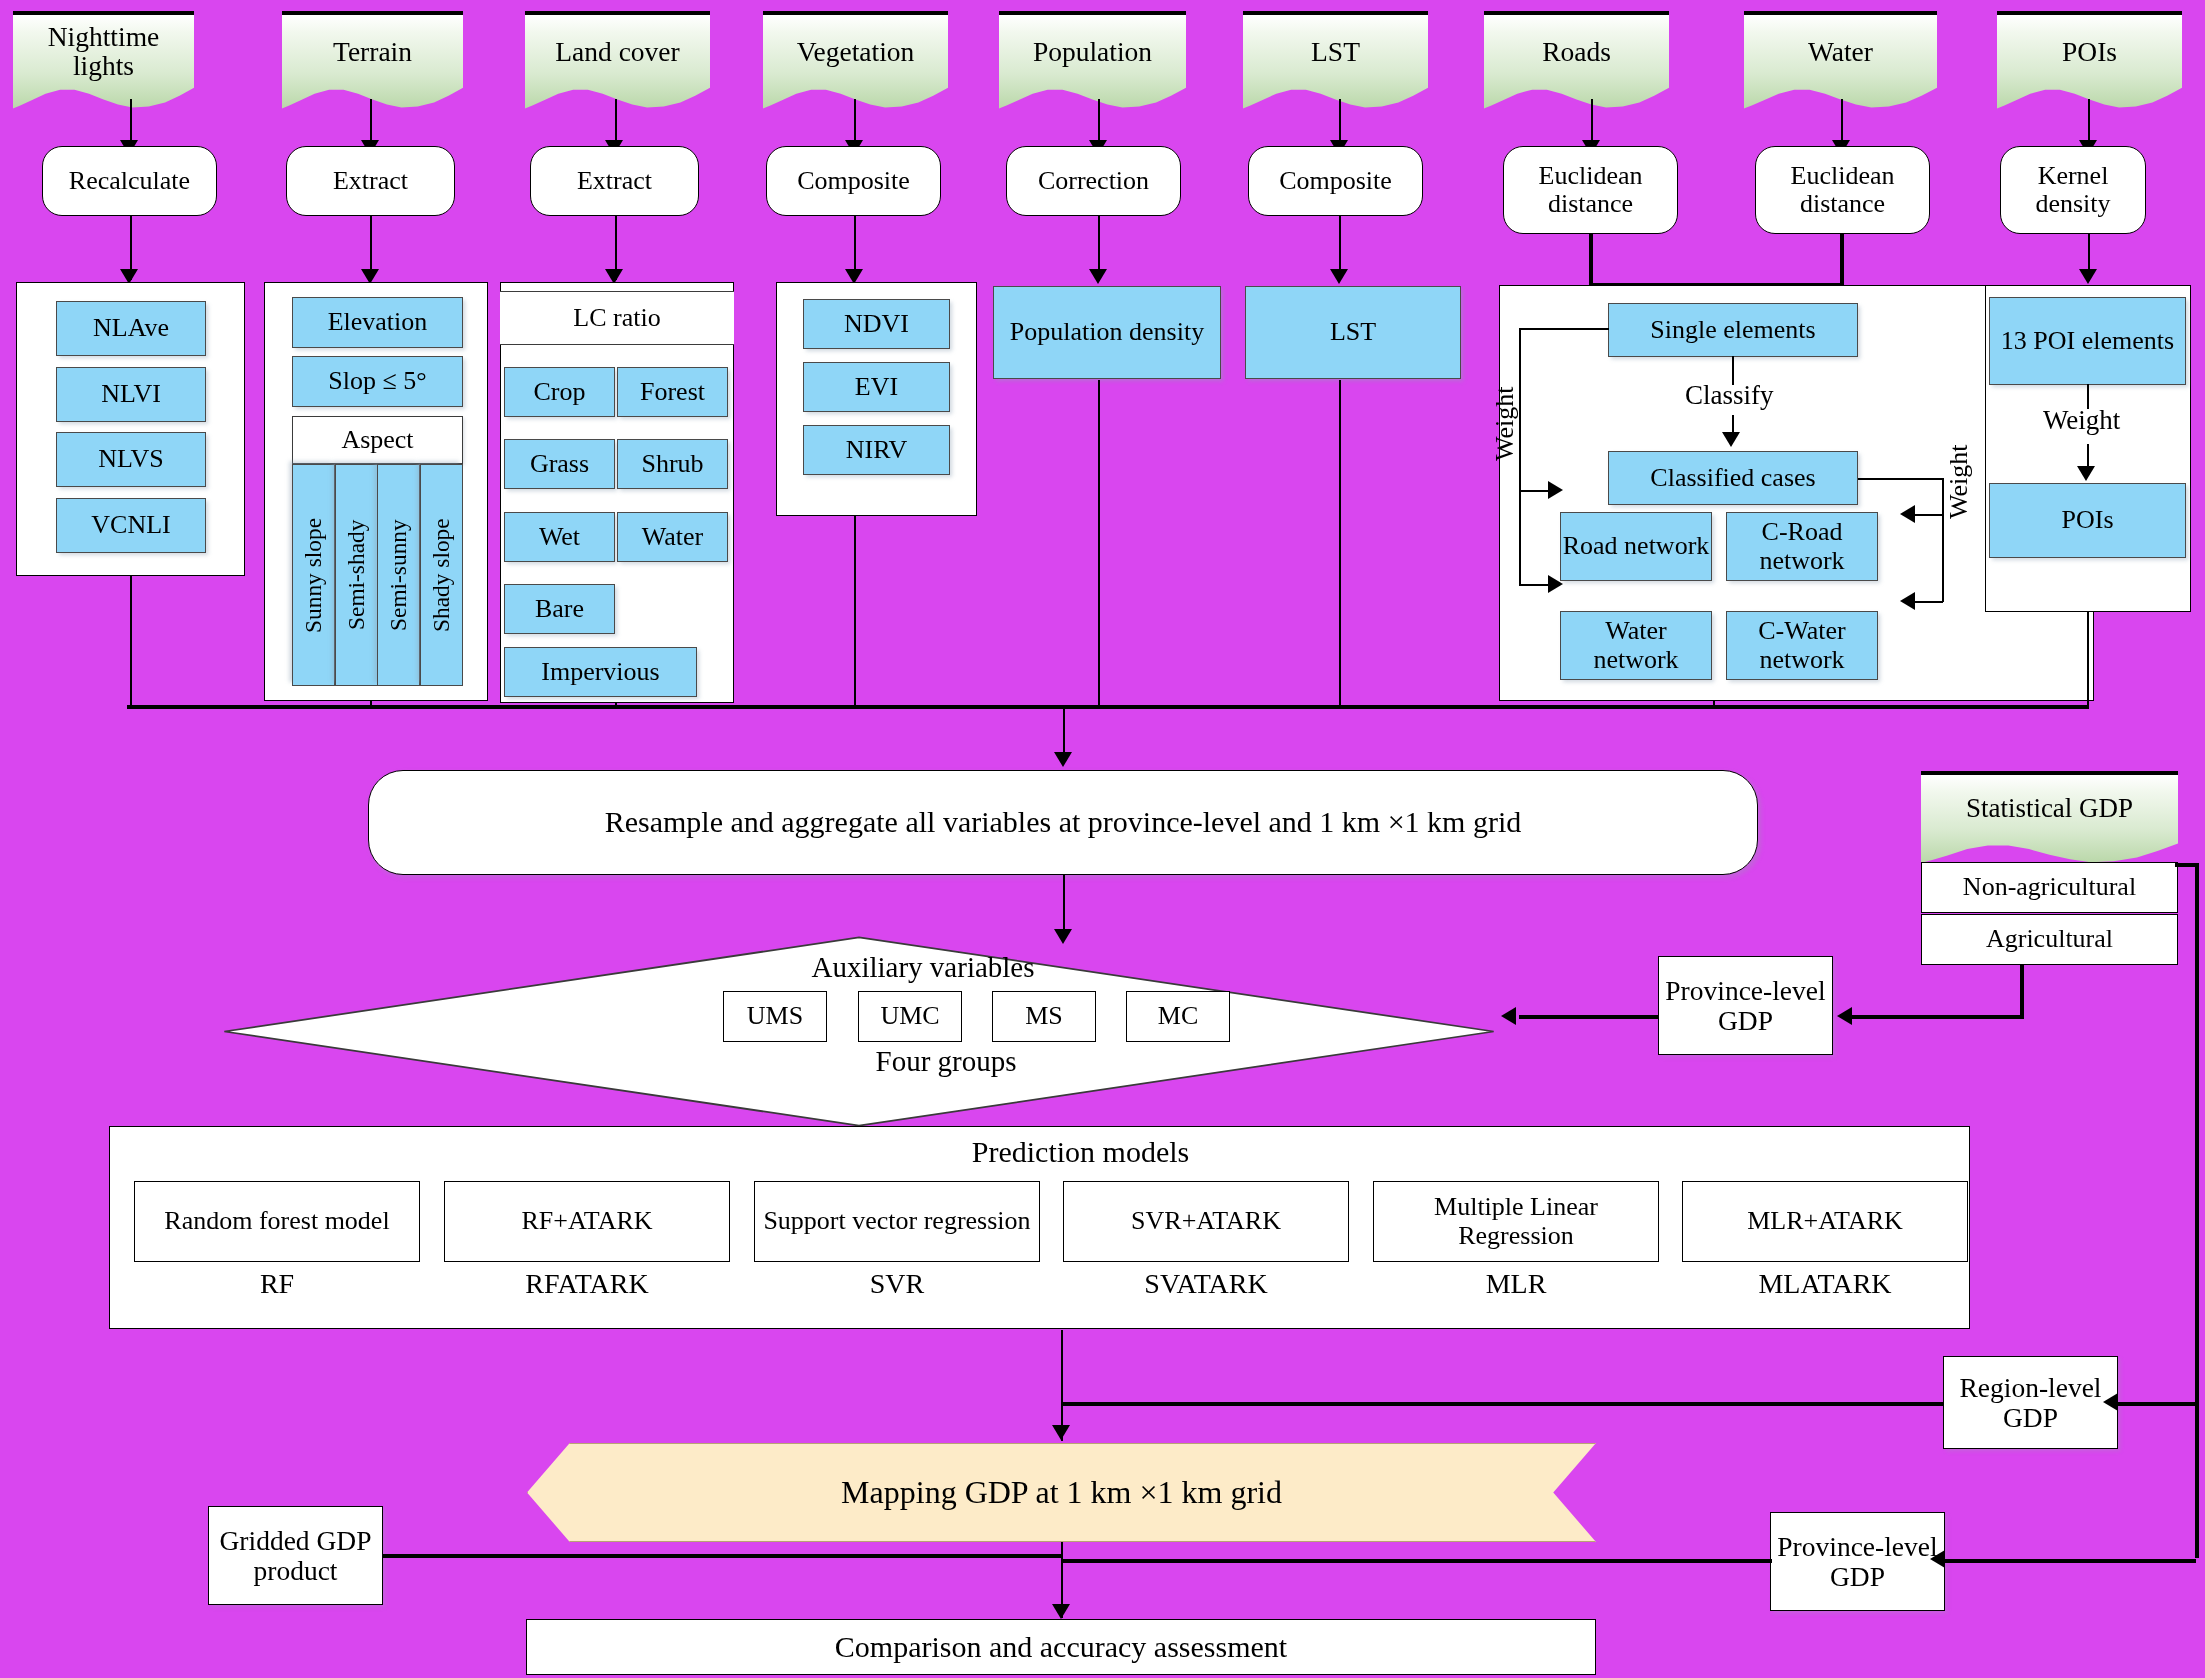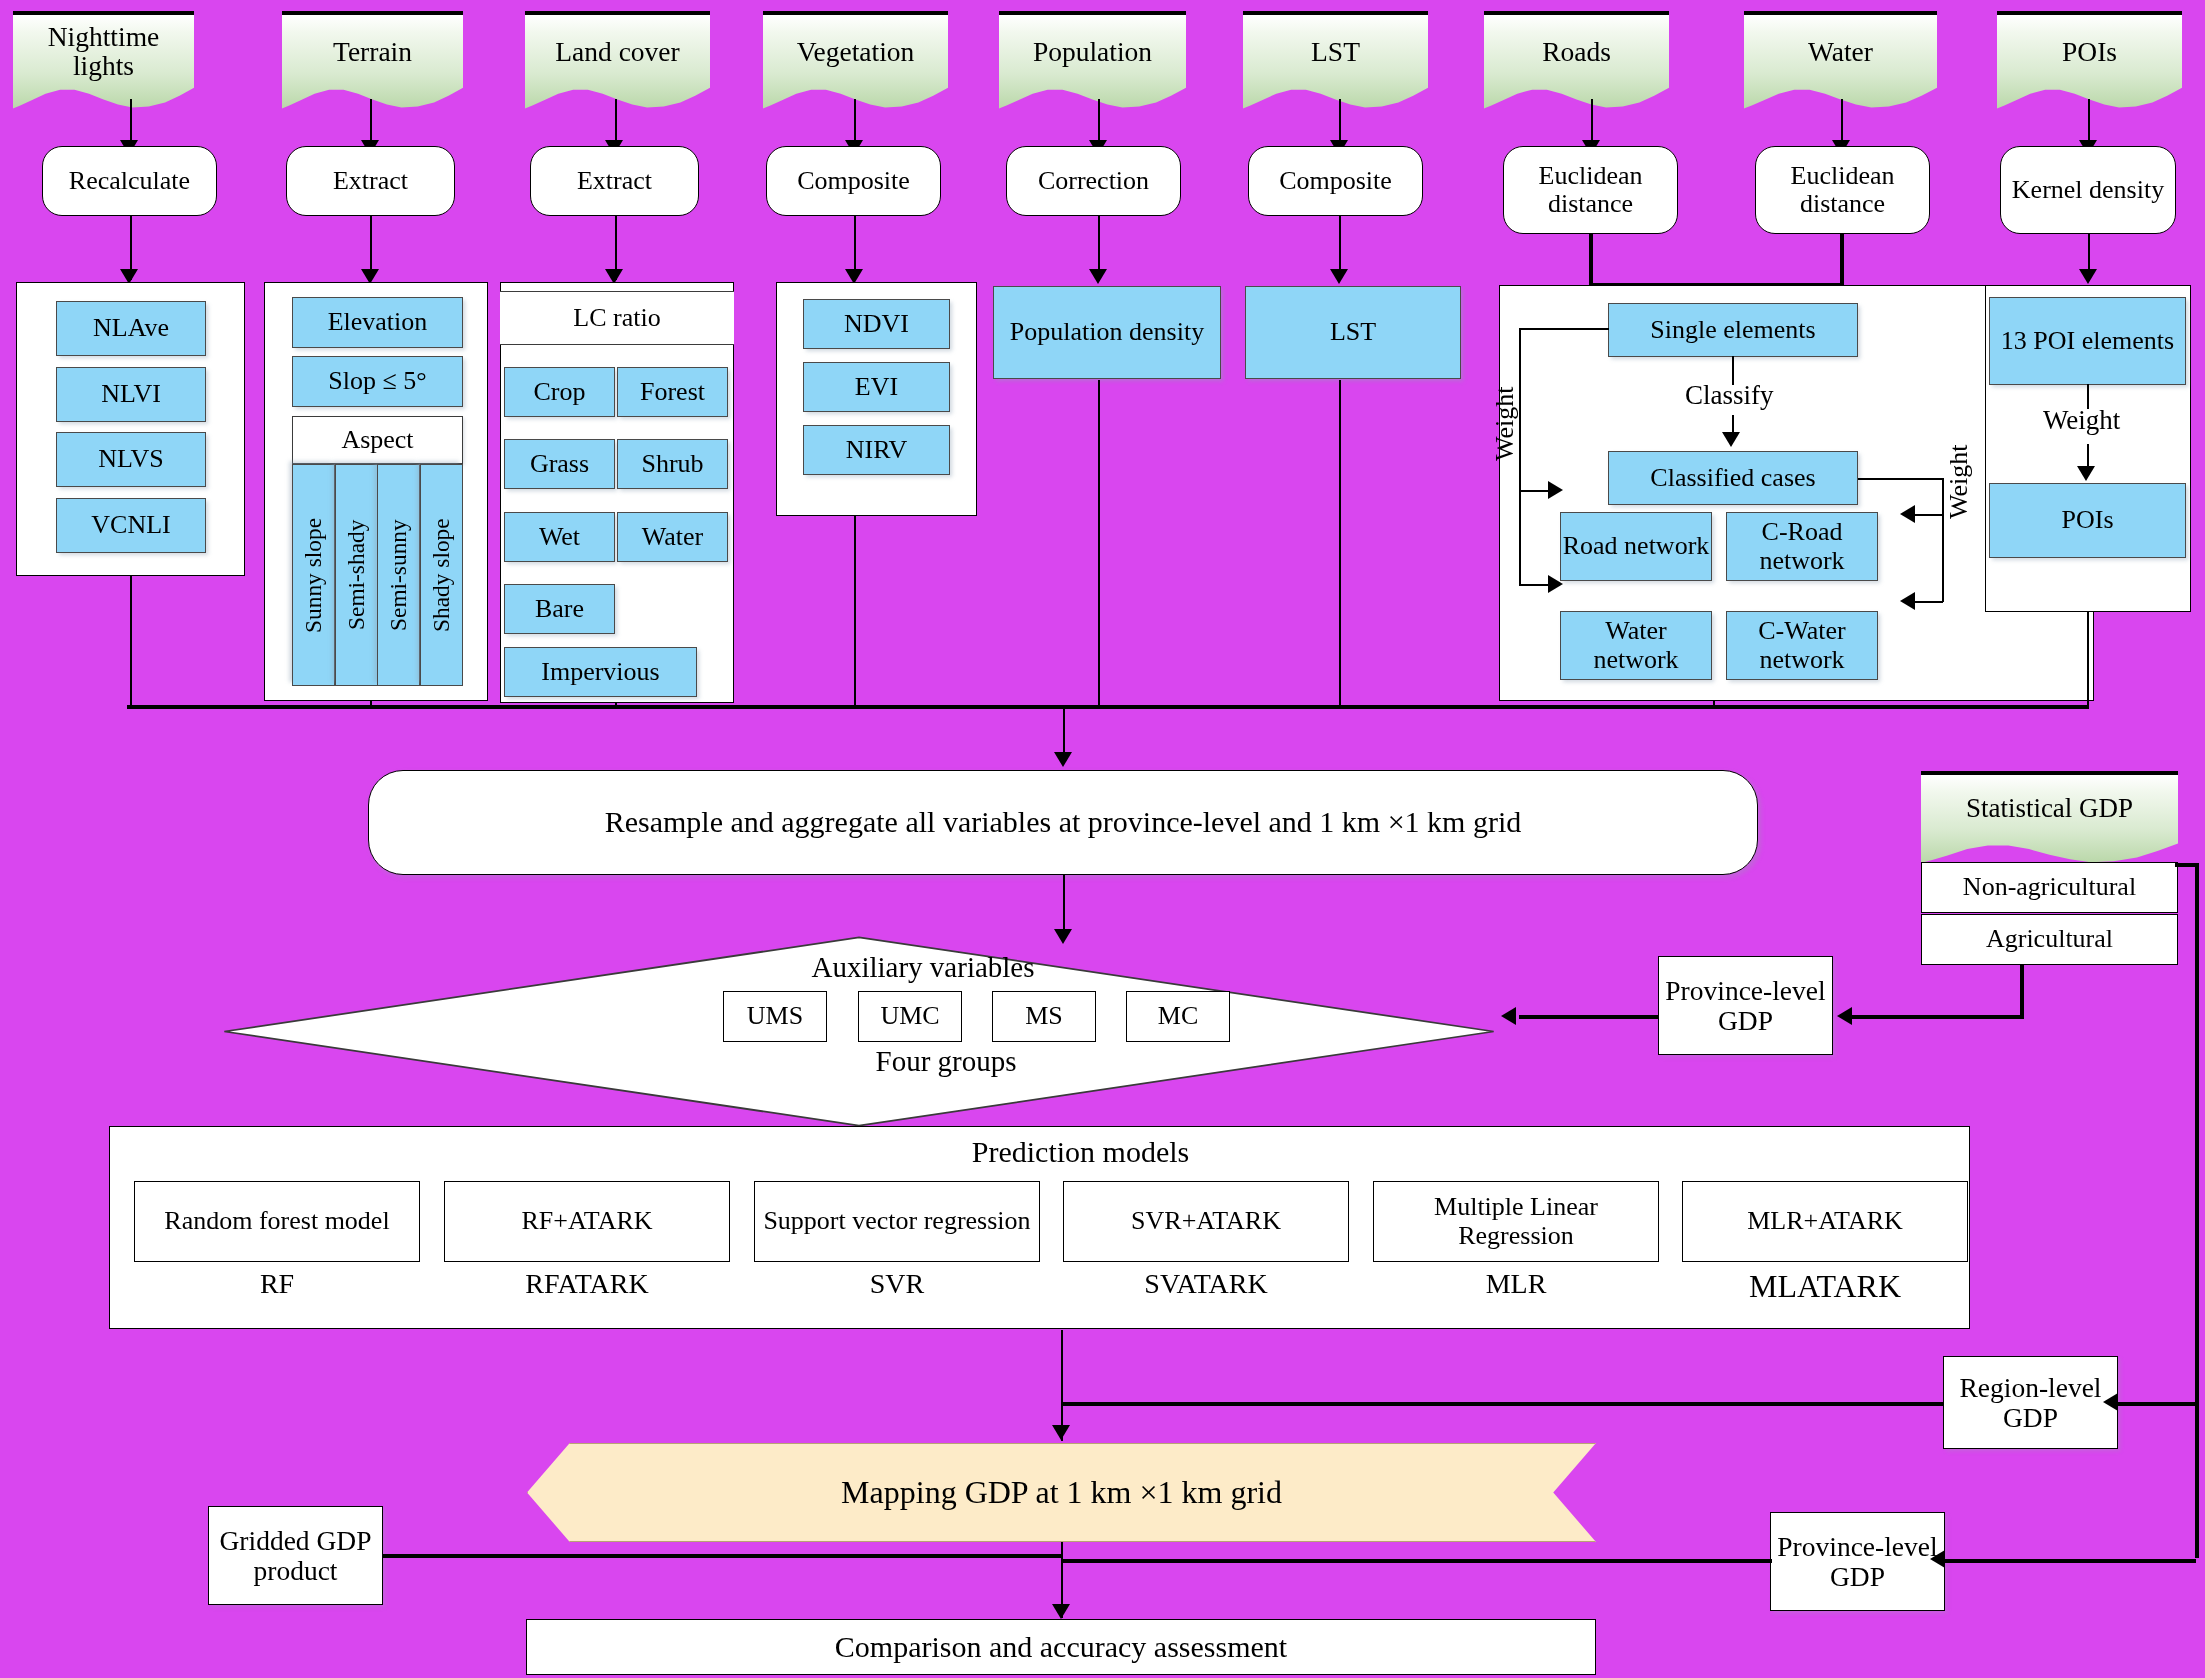--- a/index.html
+++ b/index.html
@@ -147,21 +147,21 @@
     </div>
   <div class="abs proc ctr" style="left:1248px;top:146px;width:175px;height:70px;">
     <span>Composite</span>
     </div>
   <div class="abs proc ctr" style="left:1503px;top:146px;width:175px;height:88px;">
     <span>Euclidean distance</span>
     </div>
   <div class="abs proc ctr" style="left:1755px;top:146px;width:175px;height:88px;">
     <span>Euclidean distance</span>
     </div>
-  <div class="abs proc ctr" style="left:2000px;top:146px;width:176px;height:88px;">
+  <div class="abs proc ctr" style="left:2000px;top:146px;width:146px;height:88px;">
     <span>Kernel density</span>
     </div>
 
   <div class="ln lnv abs" style="left:130px;top:216px;height:64px;"></div>
     <div class="arrow-d" style="left:120px;top:269px;"></div>
   <div class="ln lnv abs" style="left:370px;top:216px;height:64px;"></div>
     <div class="arrow-d" style="left:361px;top:269px;"></div>
   <div class="ln lnv abs" style="left:615px;top:216px;height:64px;"></div>
     <div class="arrow-d" style="left:605px;top:269px;"></div>
   <div class="ln lnv abs" style="left:854px;top:216px;height:64px;"></div>
@@ -409,21 +409,21 @@
   <div class="lbl ctr" style="left:1063px;top:1269px;width:286px;display:flex;justify-content:center;font-size:28px;">SVATARK</div>
 
   <div class="abs rect2 ctr" style="left:1373px;top:1181px;width:286px;height:81px;">
     <span>Multiple Linear Regression</span>
     </div>
   <div class="lbl ctr" style="left:1373px;top:1269px;width:286px;display:flex;justify-content:center;font-size:28px;">MLR</div>
 
   <div class="abs rect2 ctr" style="left:1682px;top:1181px;width:286px;height:81px;">
     <span>MLR+ATARK</span>
     </div>
-  <div class="lbl ctr" style="left:1682px;top:1269px;width:286px;display:flex;justify-content:center;font-size:32px;">MLATARK</div>
+  <div class="lbl ctr" style="left:1682px;top:1269px;width:286px;display:flex;justify-content:center;font-size:28px;">MLATARK</div>
 
   <div class="ln lnv abs" style="left:1061px;top:1330px;height:111px;"></div>
   <div class="arrow-d" style="left:1052px;top:1425px;"></div>
 
   <div class="abs rect ctr" style="left:1943px;top:1356px;width:175px;height:93px;">
     <span>Region-level GDP</span>
     </div>
   <div class="ln lnh-thick abs" style="left:2118px;top:1402px;width:78px;"></div>
   <div class="arrow-l" style="left:2103px;top:1393px;"></div>
   <div class="ln lnh-thick abs" style="left:1062px;top:1402px;width:882px;"></div>

